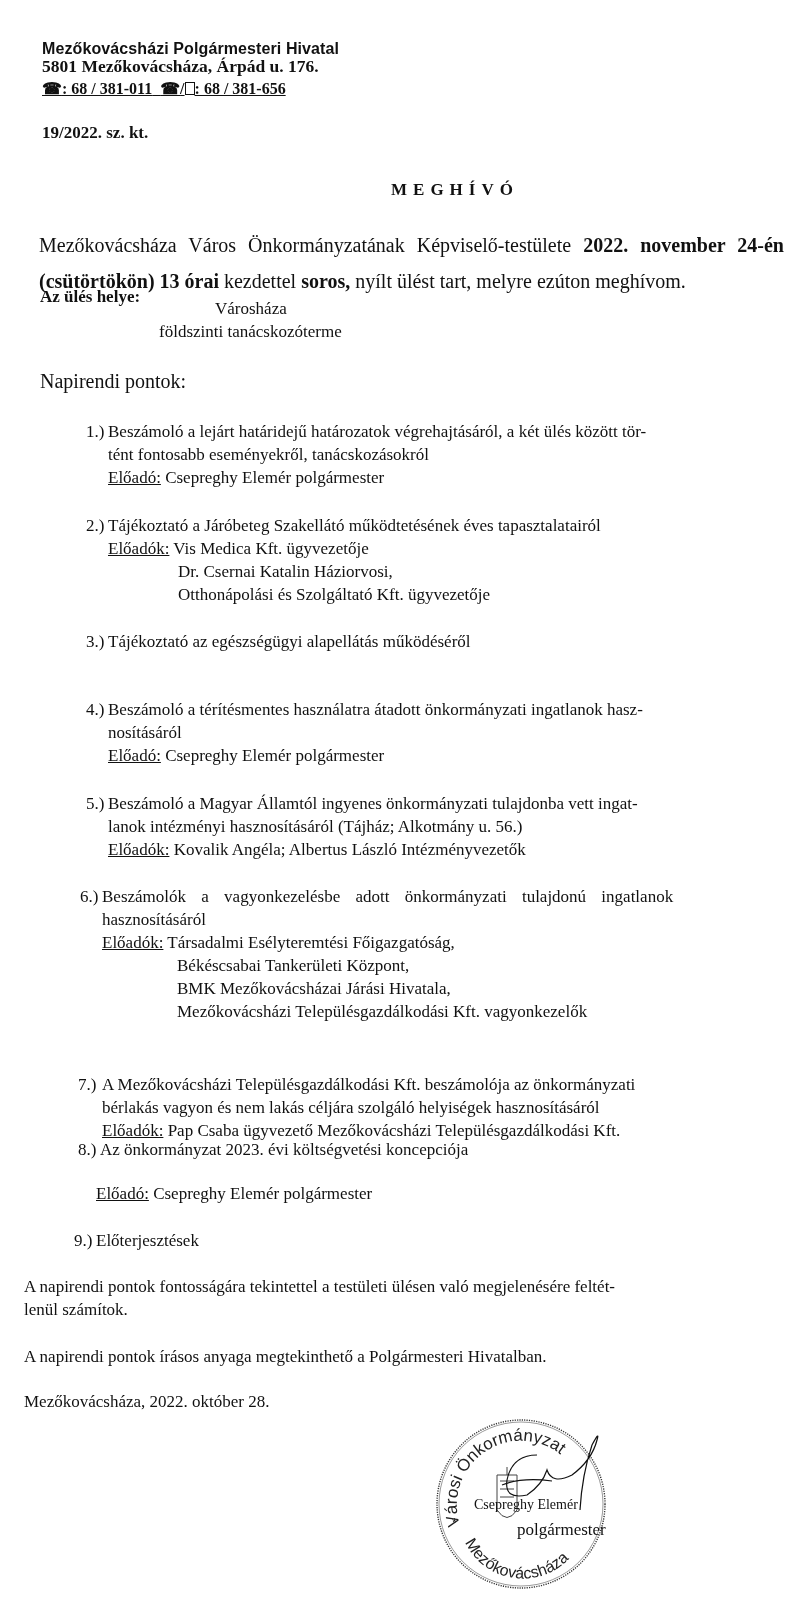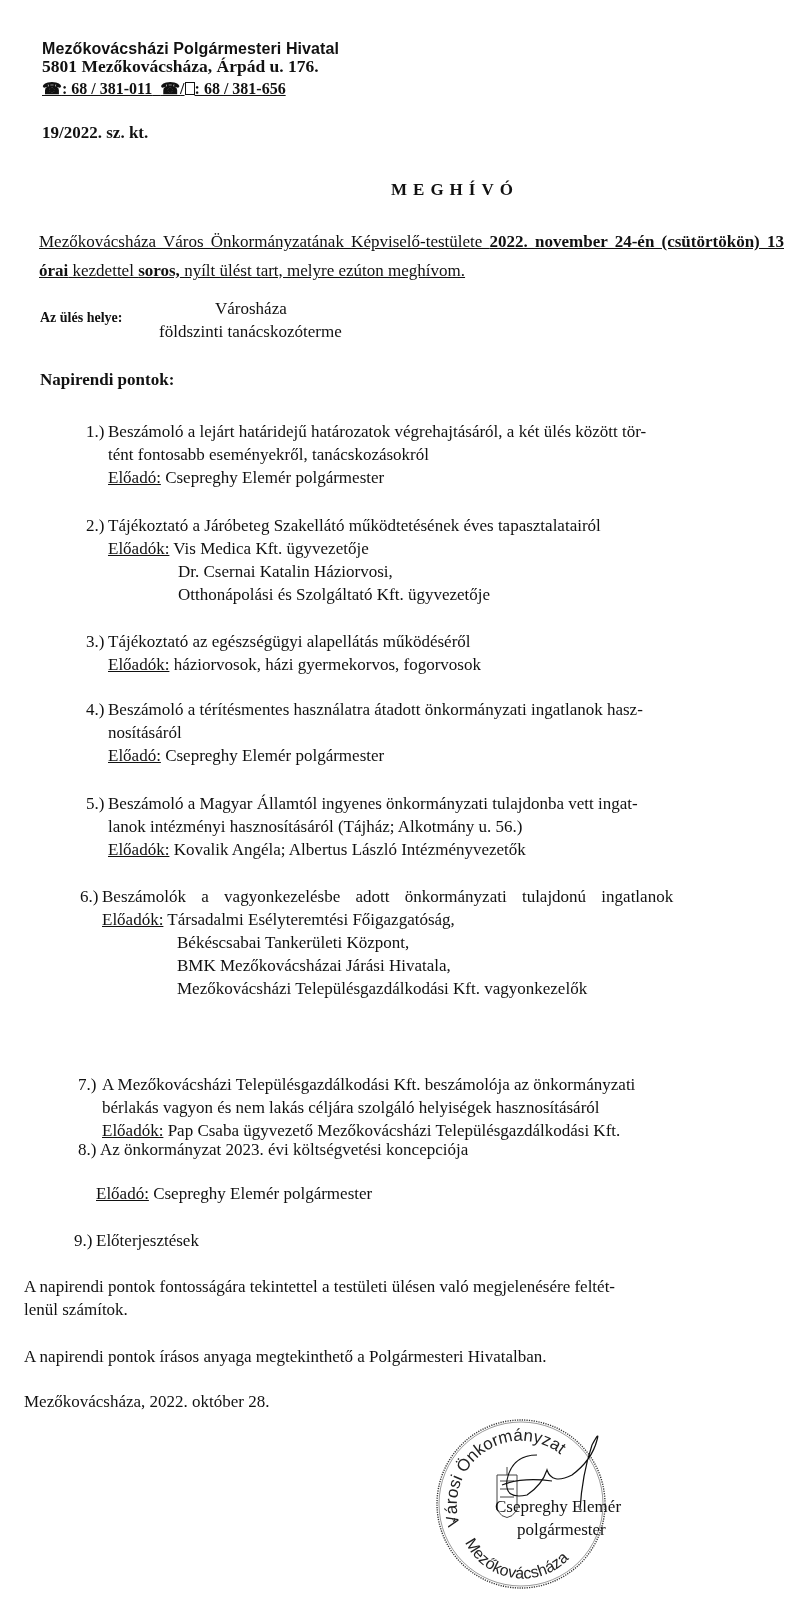--- a/index.html
+++ b/index.html
@@ -5,37 +5,37 @@
   html, body { margin: 0; padding: 0; background: #ffffff; }
   body { width: 800px; height: 1602px; position: relative; overflow: hidden; color: #111; }
   .serif { font-family: "Liberation Serif", "DejaVu Serif", serif; }
   .sans { font-family: "Liberation Sans", "DejaVu Sans", sans-serif; }
   .abs { position: absolute; white-space: nowrap; }
   .hdr-title { left: 42px; top: 40px; font-size: 16px; font-weight: bold; letter-spacing: 0.1px; }
   .hdr-addr { left: 42px; top: 56px; font-size: 17.5px; font-weight: bold; }
   .hdr-phone { left: 42px; top: 79px; font-size: 16px; font-weight: bold; text-decoration: underline; }
   .ref { left: 42px; top: 123px; font-size: 17px; font-weight: bold; }
   .title { left: 0; width: 800px; top: 180px; text-align: center; font-size: 17px; font-weight: bold; letter-spacing: 6px; padding-left: 110px; box-sizing: border-box; }
-  .para { font-size: 17px; line-height: 29px; text-decoration: underline; }
+  .para { font-size: 20px; line-height: 36px; }
   .b { font-weight: bold; }
   .u { text-decoration: underline; }
   .intro { left: 39px; top: 227px; width: 745px; white-space: normal; text-align: justify; }
-  .place-label { left: 40px; top: 310px; font-weight: bold; font-size: 14px; }
+  .place-label { left: 40px; top: 287px; font-weight: bold; font-size: 17px; }
   .place-1 { left: 215px; top: 299px; font-size: 17px; }
   .place-2 { left: 159px; top: 322px; font-size: 17px; }
-  .agenda-head { left: 40px; top: 370px; font-weight: bold; font-size: 17px; }
+  .agenda-head { left: 40px; top: 370px; font-weight: normal; font-size: 20px; }
   .item { position: absolute; font-size: 17px; line-height: 23px; }
   .item .num { position: absolute; left: 0; top: 0; }
   .item .body { position: absolute; top: 0; white-space: normal; text-align: justify; }
   .item .line { white-space: nowrap; display: block; }
   .item .presenter { display: block; white-space: nowrap; }
   .item .cont { display: block; white-space: nowrap; padding-left: 70px; }
   .closing { font-size: 17px; line-height: 23px; }
   .stamp { position: absolute; left: 432px; top: 1415px; width: 178px; height: 178px; }
-  .sig-name { left: 495px; top: 1497px; font-size: 17px; text-align: center; }
+  .sig-name { left: 474px; top: 1497px; font-size: 14px; text-align: center; }
   .sig-role { left: 517px; top: 1520px; font-size: 17px; }
 </style>
 </head>
 <body>
 
 <div class="abs sans hdr-title">Mezőkovácsházi Polgármesteri Hivatal</div>
 <div class="abs serif hdr-addr">5801 Mezőkovácsháza, Árpád u. 176.</div>
 <div class="abs serif hdr-phone">
   <span>☎</span><span>: 68 / 381-011</span>&nbsp;&nbsp;<span>☎</span><span>/</span><span style="display:inline-block;width:10px;height:13px;border:1.5px solid #111;vertical-align:-1px;box-sizing:border-box;"></span><span>: 68 / 381-656</span>
 </div>
@@ -69,21 +69,20 @@
     <span class="presenter"><span class="u">Előadók:</span> <span>Vis Medica Kft. ügyvezetője</span></span>
     <span class="cont">Dr. Csernai Katalin Háziorvosi,</span>
     <span class="cont">Otthonápolási és Szolgáltató Kft. ügyvezetője</span>
   </div>
 </div>
 
 <div class="item serif" style="left:86px; top:630px; width:660px;">
   <span class="num">3.)</span>
   <div class="body" style="left:22px; width:638px;">
     <span class="line">Tájékoztató az egészségügyi alapellátás működéséről</span>
-    <span class="presenter"><span class="u">Előadók:</span> <span>háziorvosok, házi gyermekorvos, fogorvosok</span></span>
   </div>
 </div>
 
 <div class="item serif" style="left:86px; top:698px; width:660px;">
   <span class="num">4.)</span>
   <div class="body" style="left:22px; width:638px;">
     <span class="line">Beszámoló a térítésmentes használatra átadott önkormányzati ingatlanok hasz-</span>
     <span class="line">nosításáról</span>
     <span class="presenter"><span class="u">Előadó:</span> <span>Csepreghy Elemér polgármester</span></span>
   </div>
@@ -95,20 +94,21 @@
     <span class="line">Beszámoló a Magyar Államtól ingyenes önkormányzati tulajdonba vett ingat-</span>
     <span class="line">lanok intézményi hasznosításáról (Tájház; Alkotmány u. 56.)</span>
     <span class="presenter"><span class="u">Előadók:</span> <span>Kovalik Angéla; Albertus László Intézményvezetők</span></span>
   </div>
 </div>
 
 <div class="item serif" style="left:80px; top:885px; width:666px;">
   <span class="num">6.)</span>
   <div class="body" style="left:22px; width:644px;">
     <span class="line" style="word-spacing:11px;">Beszámolók a vagyonkezelésbe adott önkormányzati tulajdonú ingatlanok</span>
+    <span class="line">hasznosításáról</span>
     <span class="presenter"><span class="u">Előadók:</span> <span>Társadalmi Esélyteremtési Főigazgatóság,</span></span>
     <span class="cont" style="padding-left:75px;">Békéscsabai Tankerületi Központ,</span>
     <span class="cont" style="padding-left:75px;">BMK Mezőkovácsházai Járási Hivatala,</span>
     <span class="cont" style="padding-left:75px;">Mezőkovácsházi Településgazdálkodási Kft. vagyonkezelők</span>
   </div>
 </div>
 
 <div class="item serif" style="left:78px; top:1073px; width:670px;">
   <span class="num">7.)</span>
   <div class="body" style="left:24px; width:646px;">

